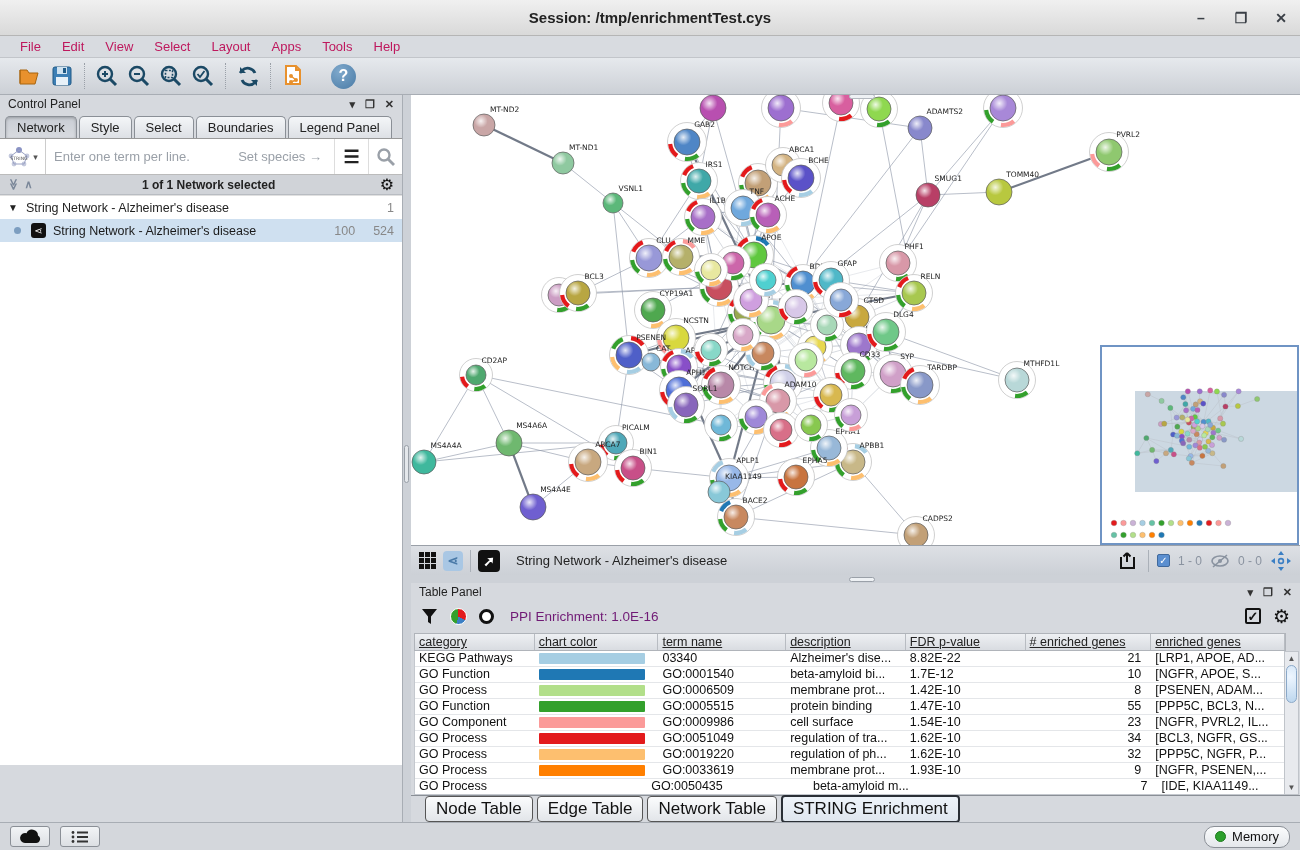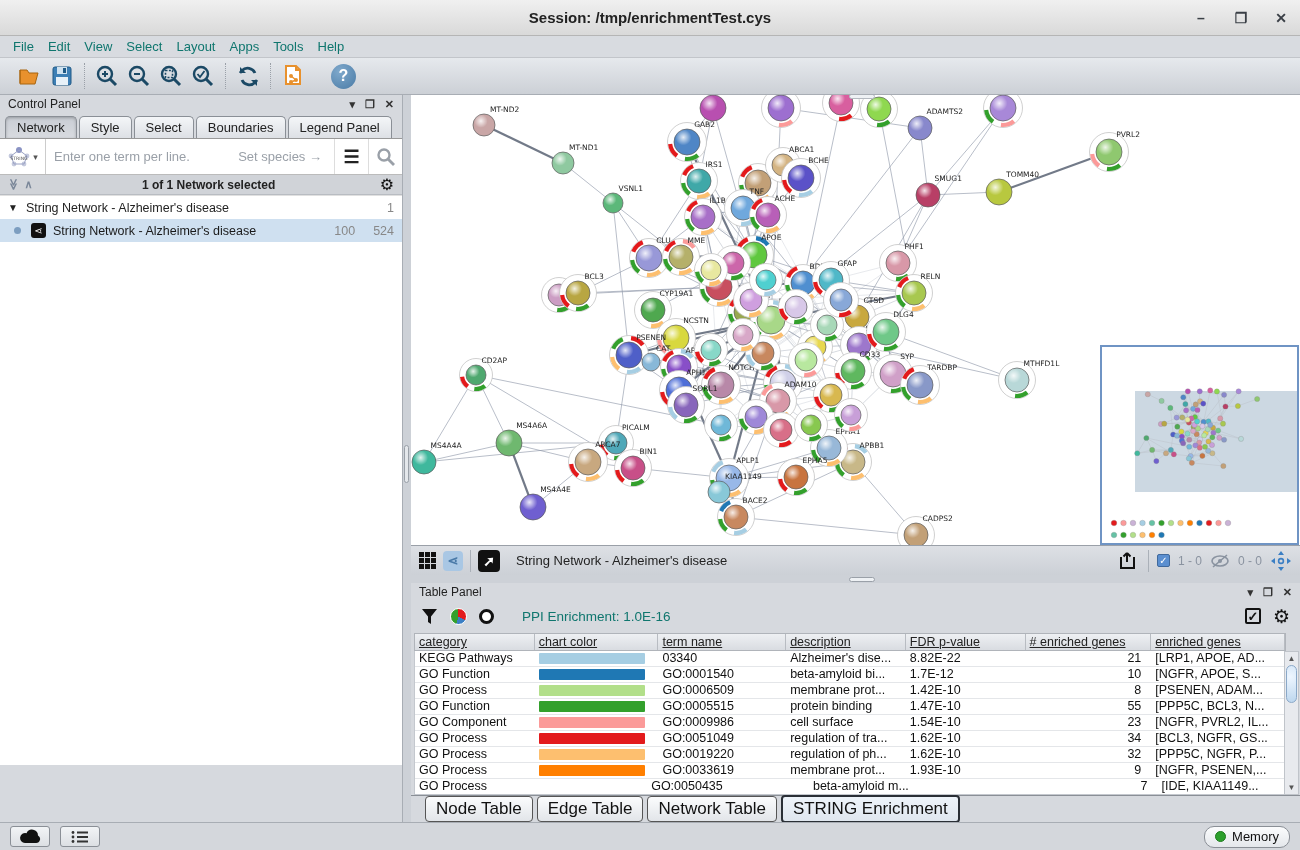--- a/index.html
+++ b/index.html
@@ -11,21 +11,21 @@
   .titlebar { position:absolute; left:0; top:0; width:1300px; height:36px;
     background:linear-gradient(#f0f0f0,#d9d9d9); border-bottom:1px solid #b5b5b5;
     display:flex; align-items:center; justify-content:center; }
   .titlebar .title { font-size:15px; font-weight:bold; color:#222; }
   .win-controls { position:absolute; right:10px; top:0; height:36px; display:flex; align-items:center; gap:22px; }
   .win-btn { font-size:14px; font-weight:bold; color:#3a3f46; width:18px; text-align:center; cursor:default; }
 
   
   .menubar { position:absolute; left:0; top:36px; width:1300px; height:22px;
     background:#d8dbe0; border-bottom:1px solid #c2c5ca; display:flex; align-items:center; padding-left:6px; }
-  .menu-item { font-size:13px; color:#0f766e; padding:0 7px; }
+  .menu-item { font-size:13px; color:#be185d; padding:0 7px;margin-left:7px; }
 
   
   .toolbar { position:absolute; left:0; top:58px; width:1300px; height:37px;
     background:linear-gradient(#e6e9ed,#ccd0d6); border-bottom:1px solid #a8adb4;
     display:flex; align-items:center; padding-left:8px; }
   .tb-group { display:flex; align-items:center; gap:6px; padding:0 9px; }
   .tb-sep { width:1px; height:26px; border-left:1px dotted #9aa0a8; }
   .tb-icon { width:26px; height:26px; display:flex; align-items:center; justify-content:center; }
   .search-box { margin-left:14px; width:234px; height:22px; background:#fff; border:1px solid #888;
     font-size:13px; color:#222; padding:0 6px; font-family:"Liberation Sans",sans-serif; }
@@ -93,21 +93,21 @@
   .net-title { font-size:13px; color:#222; margin-left:8px; flex:1; }
   .nt-right { display:flex; align-items:center; gap:8px; padding-right:8px; color:#8a93a0; font-size:12px; }
   .mini-check { width:13px; height:13px; background:#5b8fd0; border:1px solid #40699c; border-radius:2px;
     color:#fff; font-size:10px; line-height:12px; text-align:center; }
 
   
   .table-panel { position:absolute; left:411px; top:583px; width:889px; height:212px; background:#d6d9de; overflow:hidden; }
   .tp-header { height:18px; display:flex; align-items:center; padding:0 8px; }
   .tp-header .tp-title { font-size:12px; color:#222; flex:1; }
   .tp-iconrow { height:30px; display:flex; align-items:center; padding:0 10px; gap:12px; }
-  .ppi-text { font-size:13.5px; color:#0f766e; margin-left:16px; flex:1; }
+  .ppi-text { font-size:13.5px; color:#701a75; margin-left:4px; flex:1; }
   .pie-icon { width:17px; height:17px; border-radius:50%;
     background:conic-gradient(#e31a1c 0 33%, #3b7fc4 33% 55%, #33a02c 55% 100%); border:1px solid #fff; }
   .ring-icon { width:15px; height:15px; border-radius:50%; border:3px solid #111; background:#fff; }
   .chk-icon { width:16px; height:16px; border:2px solid #111; border-radius:2px; font-size:13px; line-height:13px;
     text-align:center; font-weight:bold; color:#111; }
   .tbl { position:absolute; left:3px; top:50px; width:872px; }
   .tbl-headrow { display:flex; height:18px; background:linear-gradient(#eef0f3,#d9dce1); border:1px solid #b0b4ba; }
   .tbl-h { font-size:12.5px; color:#222; padding:1px 4px; border-right:1px solid #b8bcc2; overflow:hidden; white-space:nowrap;text-decoration:underline; }
   .tbl-body { background:#fff; border:1px solid #c4c8ce; border-top:none; height:144px; overflow:hidden; }
   .tbl-row { display:flex; height:16px; border-bottom:1px solid #e4e6e9; background:#fff; }

